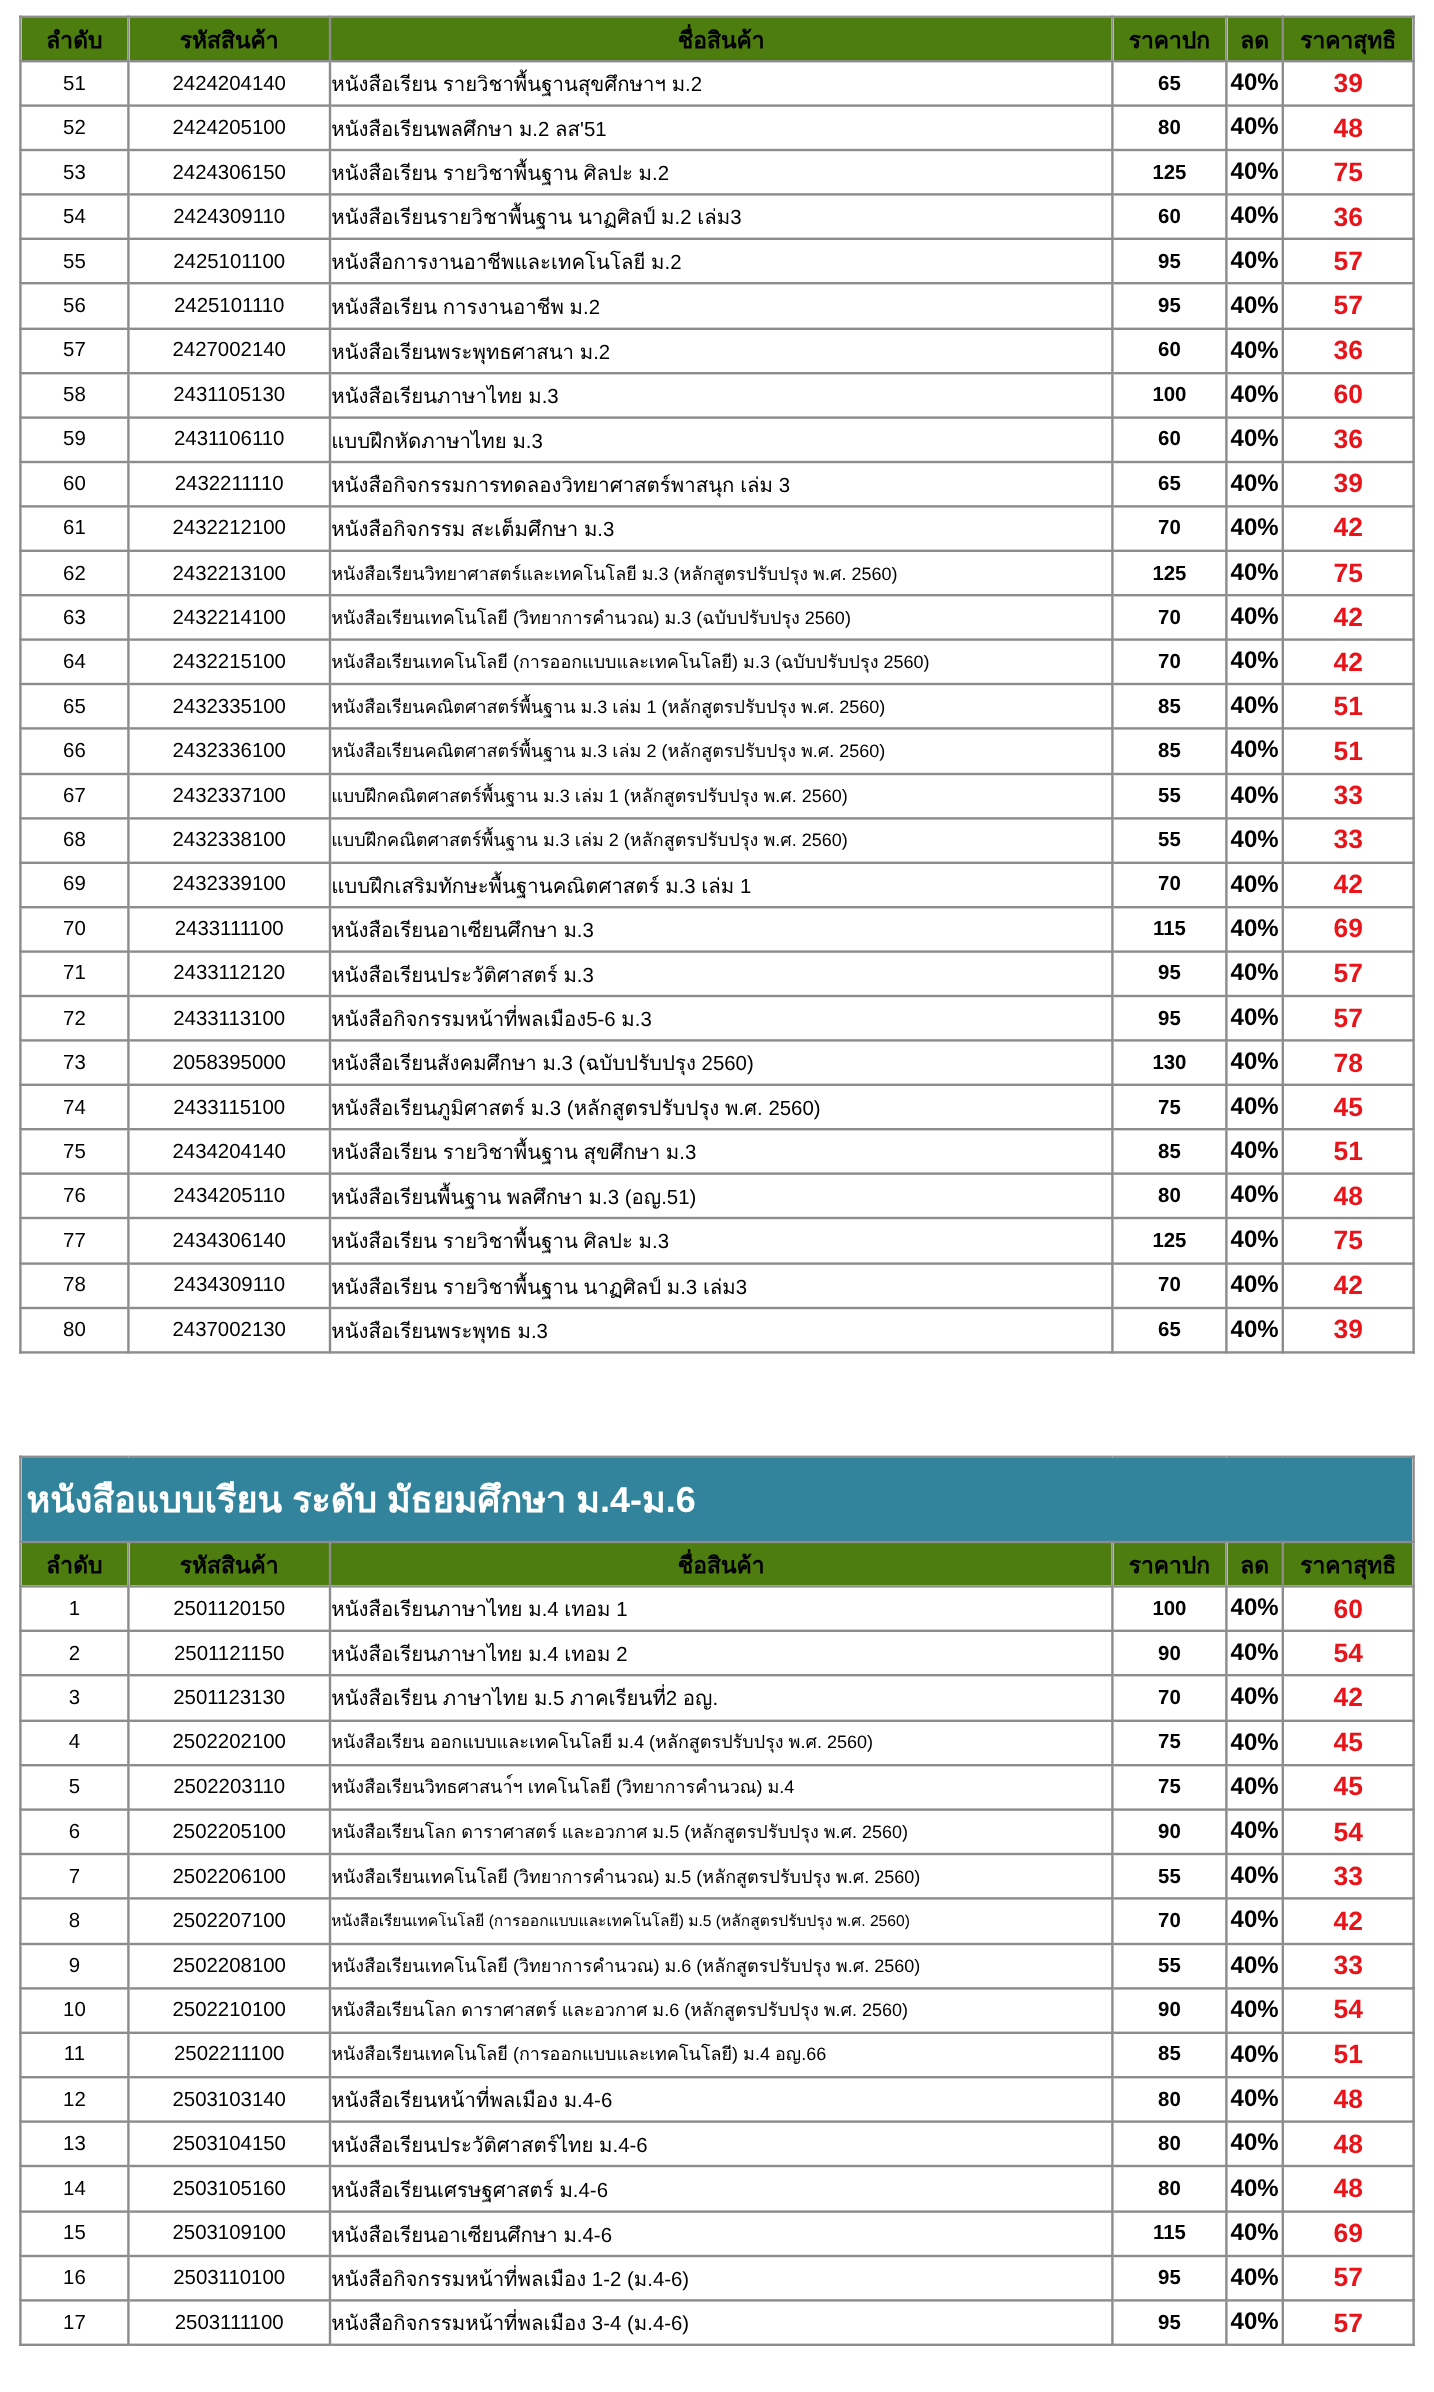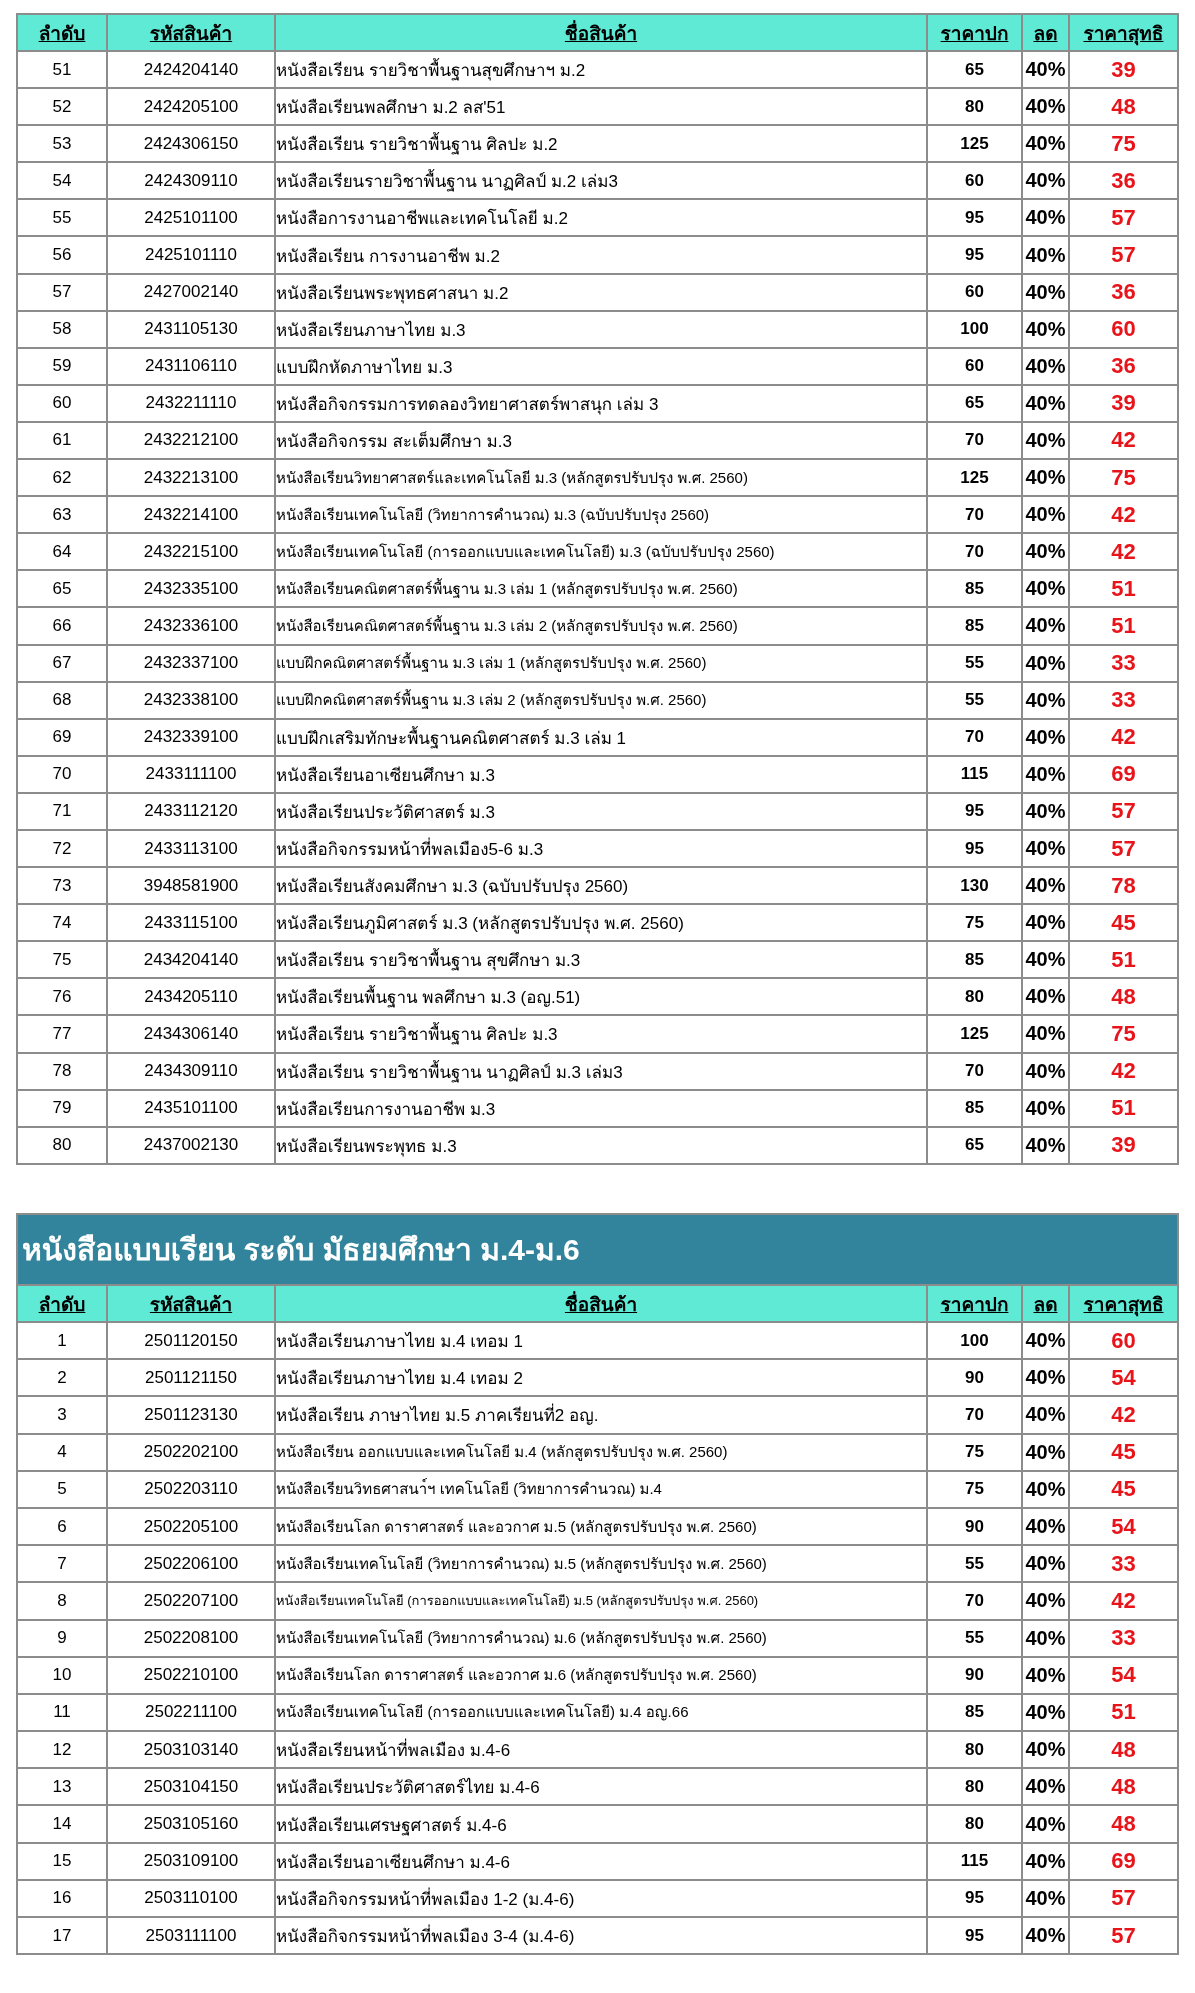--- a/index.html
+++ b/index.html
@@ -1,21 +1,21 @@
 <!DOCTYPE html>
 <html><head>
 <meta charset="utf-8">
 <style>
   html, body { margin: 0; padding: 0; background: #ffffff; }
   body { width: 1195px; height: 1993px; position: relative; overflow: hidden;
          font-family: "Liberation Sans", "DejaVu Sans", sans-serif; color: #000; }
   .tbl { position: absolute; left: 16px; width: 1161px; border-collapse: collapse; table-layout: fixed; }
   .tbl td, .tbl th { border: 2px solid #8c8c8c; padding: 0; height: 35px; box-sizing: border-box;
                      font-size: 17px; white-space: nowrap; overflow: hidden; }
-  .tbl th { background: #5eead4; font-weight: bold; font-size: 19px; text-align: center; height: 37px; text-decoration: underline; }
+  .tbl th { background: #4d7c0f; font-weight: bold; font-size: 19px; text-align: center; height: 37px; }
   .tbl td.c-no, .tbl td.c-code { text-align: center; }
   .tbl td.c-name { text-align: left; padding-left: 0; }
   .tbl td.c-price { text-align: center; font-weight: bold; }
   .tbl td.c-disc { text-align: center; font-weight: bold; font-size: 20px; }
   .tbl td.c-net { text-align: center; font-weight: bold; color: #e8141a; font-size: 22px; }
   .tbl td.small { font-size: 13px; }
   .tbl td.mid { font-size: 15px; }
   #t1 { top: 13px; }
   #t1 tr.row td { height: 37.1px; }
   #t2 { top: 1213px; }
@@ -219,21 +219,21 @@
       <tr class="row">
         <td class="c-no">72</td>
         <td class="c-code">2433113100</td>
         <td class="c-name">หนังสือกิจกรรมหน้าที่พลเมือง5-6 ม.3</td>
         <td class="c-price">95</td>
         <td class="c-disc">40%</td>
         <td class="c-net">57</td>
       </tr>
       <tr class="row">
         <td class="c-no">73</td>
-        <td class="c-code">3948581900</td>
+        <td class="c-code">2058395000</td>
         <td class="c-name">หนังสือเรียนสังคมศึกษา ม.3 (ฉบับปรับปรุง 2560)</td>
         <td class="c-price">130</td>
         <td class="c-disc">40%</td>
         <td class="c-net">78</td>
       </tr>
       <tr class="row">
         <td class="c-no">74</td>
         <td class="c-code">2433115100</td>
         <td class="c-name">หนังสือเรียนภูมิศาสตร์ ม.3 (หลักสูตรปรับปรุง พ.ศ. 2560)</td>
         <td class="c-price">75</td>
@@ -264,28 +264,20 @@
         <td class="c-disc">40%</td>
         <td class="c-net">75</td>
       </tr>
       <tr class="row">
         <td class="c-no">78</td>
         <td class="c-code">2434309110</td>
         <td class="c-name">หนังสือเรียน รายวิชาพื้นฐาน นาฏศิลป์ ม.3 เล่ม3</td>
         <td class="c-price">70</td>
         <td class="c-disc">40%</td>
         <td class="c-net">42</td>
-      </tr>
-      <tr class="row">
-        <td class="c-no">79</td>
-        <td class="c-code">2435101100</td>
-        <td class="c-name">หนังสือเรียนการงานอาชีพ ม.3</td>
-        <td class="c-price">85</td>
-        <td class="c-disc">40%</td>
-        <td class="c-net">51</td>
       </tr>
       <tr class="row">
         <td class="c-no">80</td>
         <td class="c-code">2437002130</td>
         <td class="c-name">หนังสือเรียนพระพุทธ ม.3</td>
         <td class="c-price">65</td>
         <td class="c-disc">40%</td>
         <td class="c-net">39</td>
       </tr>
     </tbody>

